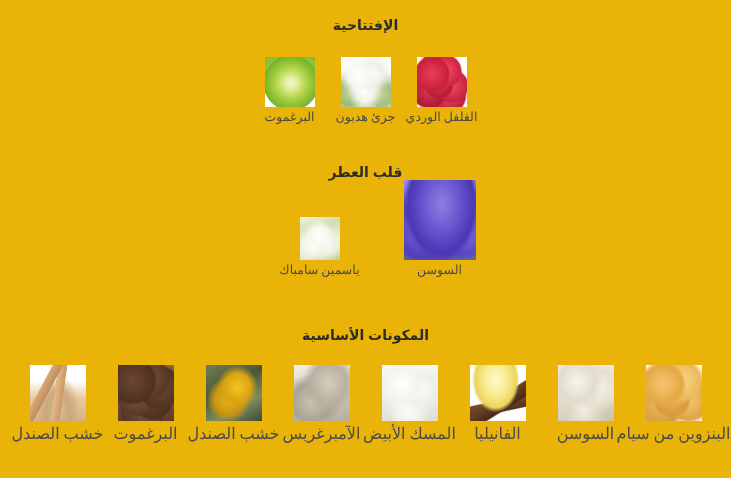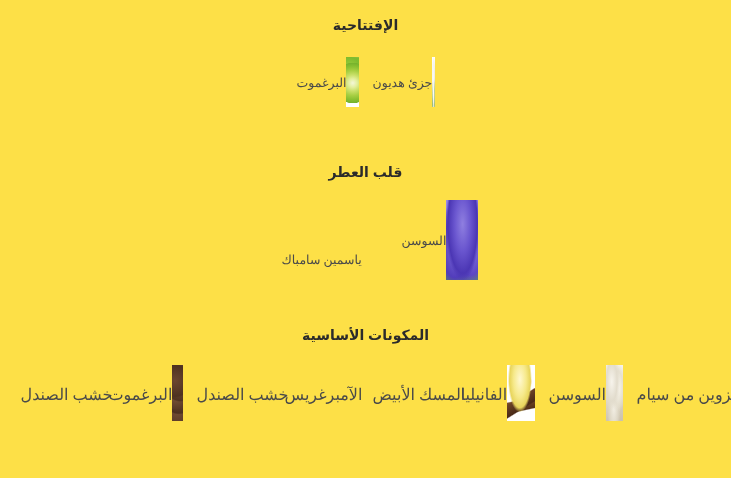--- a/index.html
+++ b/index.html
@@ -14,21 +14,21 @@
   body {
     font-family: "Liberation Serif", "DejaVu Serif", serif;
     color: #333333;
     direction: rtl;
   }
 
   .page {
     position: relative;
     width: 731px;
     height: 478px;
-    background: #fde047;
+    background: #eab308;
   }
 
   .note-section {
     width: 100%;
     text-align: center;
   }
 
   .section-title {
     font-family: "Liberation Sans", "DejaVu Sans", sans-serif;
     font-weight: bold;
@@ -43,21 +43,21 @@
   .note-row {
     display: flex;
     flex-direction: row;
     justify-content: center;
     align-items: flex-end;
     direction: rtl;
   }
 
   .note-item {
     display: flex;
-    flex-direction: row;
+    flex-direction: column;
     align-items: center;
     justify-content: flex-end;
   }
 
   .note-thumb {
     display: block;
     background-repeat: no-repeat;
     background-size: cover;
     background-position: center;
     background-color: #ffffff;
@@ -77,21 +77,21 @@
 
   
   #top-notes-section { position: absolute; top: 18px; left: 0; right: 0; }
   #top-notes-section .section-title { margin-bottom: 24px; }
   #top-notes-section .note-row { gap: 14px; }
   #top-notes-section .note-thumb { width: 50px; height: 50px; }
   #top-notes-section .note-item { width: 62px; }
 
   
   #heart-notes-section { position: absolute; top: 165px; left: 0; right: 0; }
-  #heart-notes-section .section-title { margin-bottom: 20px; }
+  #heart-notes-section .section-title { margin-bottom: 0; }
   #heart-notes-section .note-row { gap: 16px; align-items: flex-end; }
   #heart-notes-section .note-item { width: 76px; margin-left: 28px; }
   #heart-notes-section .note-item.large .note-thumb { width: 72px; height: 80px; }
   #heart-notes-section .note-item.small .note-thumb { width: 40px; height: 43px; }
 
   
   #base-notes-section { position: absolute; top: 328px; left: 0; right: 0; }
   #base-notes-section .section-title { margin-bottom: 22px; }
   #base-notes-section .note-row { gap: 14px; }
   #base-notes-section .note-thumb { width: 56px; height: 56px; }
@@ -223,20 +223,24 @@
 </head>
 <body>
 
 <div class="page">
 
   <section class="note-section" id="top-notes-section">
     <div class="section-title">الإفتتاحية</div>
     <div class="note-row">
 
 
+      <div class="note-item">
+        <span class="note-thumb img-pink-pepper"></span>
+        <span class="note-label">الفلفل الوردي</span>
+      </div>
 
       <div class="note-item">
         <span class="note-thumb img-hedione"></span>
         <span class="note-label">جزئ هديون</span>
       </div>
 
       <div class="note-item">
         <span class="note-thumb img-bergamot"></span>
         <span class="note-label">البرغموت</span>
       </div>

